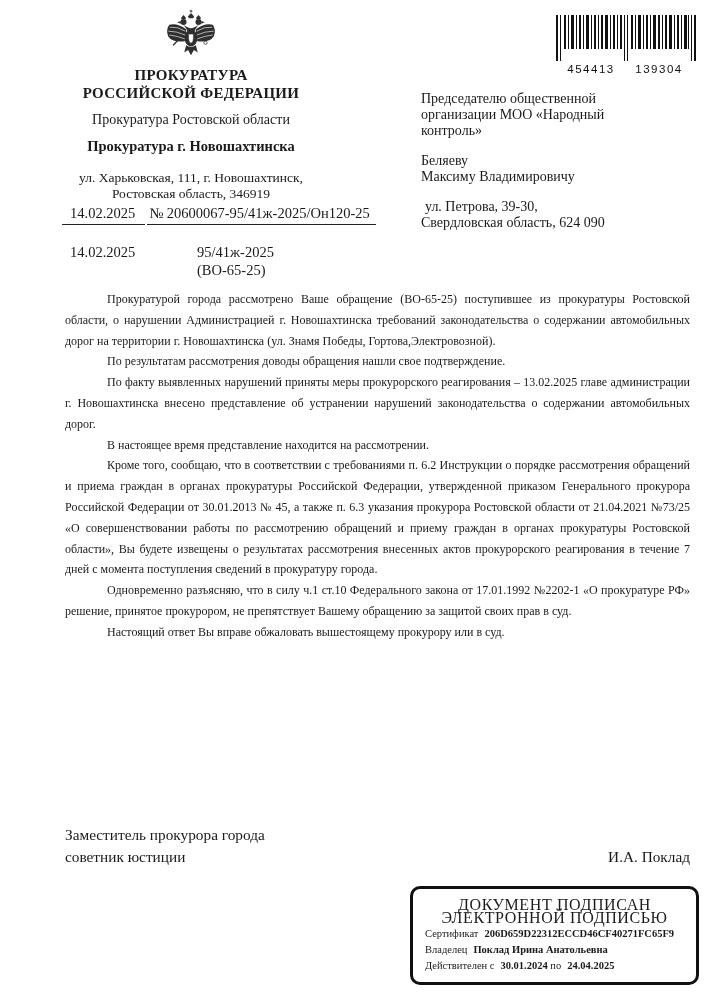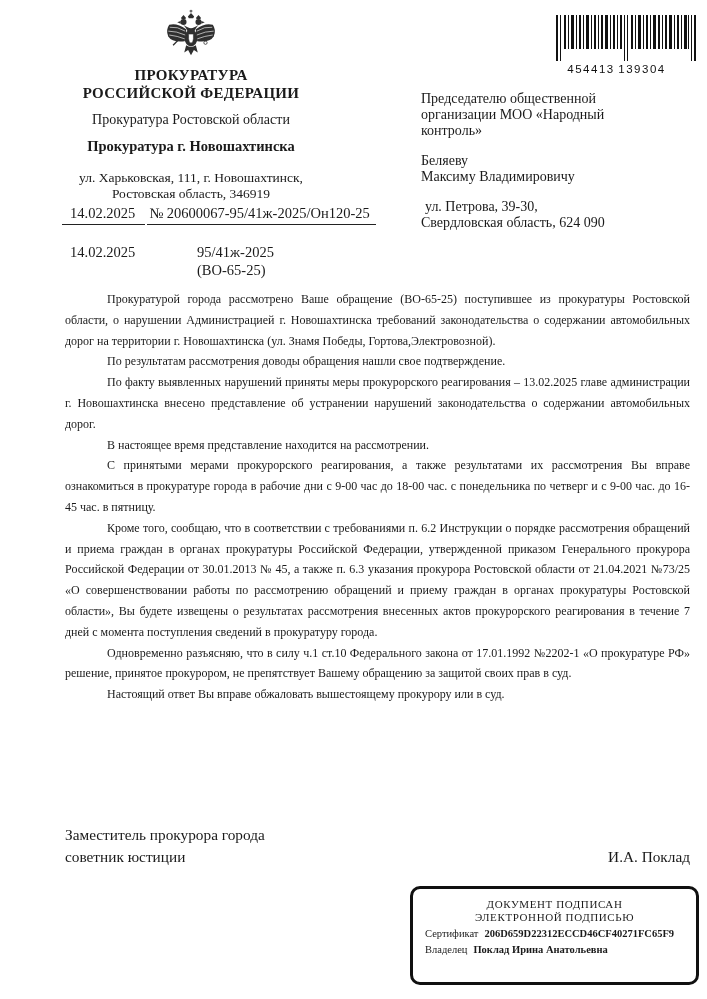--- a/index.html
+++ b/index.html
@@ -24,40 +24,40 @@
   .case-row .case-date{width:127px;}
   
   .barcode{left:556px;top:15px;width:141px;height:47px;}
   .barcode svg{display:block;}
   .barcode .digits{
     position:absolute;top:33px;height:13px;background:#fff;
     font-family:"Liberation Sans","DejaVu Sans",sans-serif;
     font-size:11.5px;line-height:13px;letter-spacing:1.5px;text-align:center;color:#111;margin-top:15px;
   }
   .digits-left{left:6px;width:58px;}
-  .digits-right{left:57px;width:58px;}
+  .digits-right{left:74px;width:58px;}
   
   .addressee{left:421px;top:91px;width:255px;font-size:14px;line-height:16px;}
   .addressee .blk{margin-bottom:14px;}
   .addressee .pad{padding-left:4px;}
   
   .body-text{left:65px;top:289px;width:625px;}
   .body-text p{
     margin:0;text-indent:42px;text-align:justify;
     font-size:12px;line-height:20.8px;
   }
   
   .signature{left:65px;top:824px;width:625px;font-size:15.3px;line-height:22px;}
   .sig-line2{display:flex;justify-content:space-between;}
   
   .stamp{
     left:410px;top:886px;width:289px;height:99px;box-sizing:border-box;
     border:3px solid #101010;border-radius:10px;background:#fff;
   }
-  .stamp-title{margin-top:9px;text-align:center;font-size:11px;line-height:13px;letter-spacing:.6px;color:#1c1c1c;}
+  .stamp-title{margin-top:9px;text-align:center;font-size:16px;line-height:13px;letter-spacing:.6px;color:#1c1c1c;}
   .stamp-row{margin:3px 0 0 12px;font-size:10.5px;line-height:13px;white-space:nowrap;}
   .stamp-row:first-of-type{margin-top:9px;}
   .stamp-row b{font-weight:bold;}
   .stamp-row .sp{display:inline-block;width:6px;}
 </style>
 </head>
 <body>
 
 <div class="abs emblem">
   <svg viewBox="0 0 120 104" width="58" height="54" aria-hidden="true">
@@ -175,21 +175,20 @@
     <div class="pad">ул. Петрова, 39-30,</div>
     <div>Свердловская область, 624 090</div>
   </div>
 </div>
 
 <div class="abs body-text">
   <p>Прокуратурой города рассмотрено Ваше обращение (ВО-65-25) поступившее из прокуратуры Ростовской области, о нарушении Администрацией г. Новошахтинска требований законодательства о содержании автомобильных дорог на территории г. Новошахтинска (ул. Знамя Победы, Гортова,Электровозной).</p>
   <p>По результатам рассмотрения доводы обращения нашли свое подтверждение.</p>
   <p>По факту выявленных нарушений приняты меры прокурорского реагирования – 13.02.2025 главе администрации г. Новошахтинска внесено представление об устранении нарушений законодательства о содержании автомобильных дорог.</p>
   <p>В настоящее время представление находится на рассмотрении.</p>
-  <p>С принятыми мерами прокурорского реагирования, а также результатами их рассмотрения Вы вправе ознакомиться в прокуратуре города в рабочие дни с 9-00 час до 18-00 час. с понедельника по четверг и с 9-00 час. до 16-45 час. в пятницу.</p>
   <p>Кроме того, сообщаю, что в соответствии с требованиями п. 6.2 Инструкции о порядке рассмотрения обращений и приема граждан в органах прокуратуры Российской Федерации, утвержденной приказом Генерального прокурора Российской Федерации от 30.01.2013 № 45, а также п. 6.3 указания прокурора Ростовской области от 21.04.2021 №73/25 «О совершенствовании работы по рассмотрению обращений и приему граждан в органах прокуратуры Ростовской области», Вы будете извещены о результатах рассмотрения внесенных актов прокурорского реагирования в течение 7 дней с момента поступления сведений в прокуратуру города.</p>
   <p>Одновременно разъясняю, что в силу ч.1 ст.10 Федерального закона от 17.01.1992 №2202-1 «О прокуратуре РФ» решение, принятое прокурором, не препятствует Вашему обращению за защитой своих прав в суд.</p>
   <p>Настоящий ответ Вы вправе обжаловать вышестоящему прокурору или в суд.</p>
 </div>
 
 <div class="abs signature">
   <div>Заместитель прокурора города</div>
   <div class="sig-line2">
     <span>советник юстиции</span>
     <span>И.А. Поклад</span>
@@ -200,13 +199,16 @@
   <div class="stamp-title">
     <div>ДОКУМЕНТ ПОДПИСАН</div>
     <div>ЭЛЕКТРОННОЙ ПОДПИСЬЮ</div>
   </div>
   <div class="stamp-row">
     <span>Сертификат</span><span class="sp"></span><b>206D659D22312ECCD46CF40271FC65F9</b>
   </div>
   <div class="stamp-row">
     <span>Владелец</span><span class="sp"></span><b>Поклад Ирина Анатольевна</b>
   </div>
+  <div class="stamp-row">
+    <span>Действителен с</span><span class="sp"></span><b>30.01.2024</b>&nbsp;<span>по</span><span class="sp"></span><b>24.04.2025</b>
+  </div>
 </div>
 
 </body></html>

